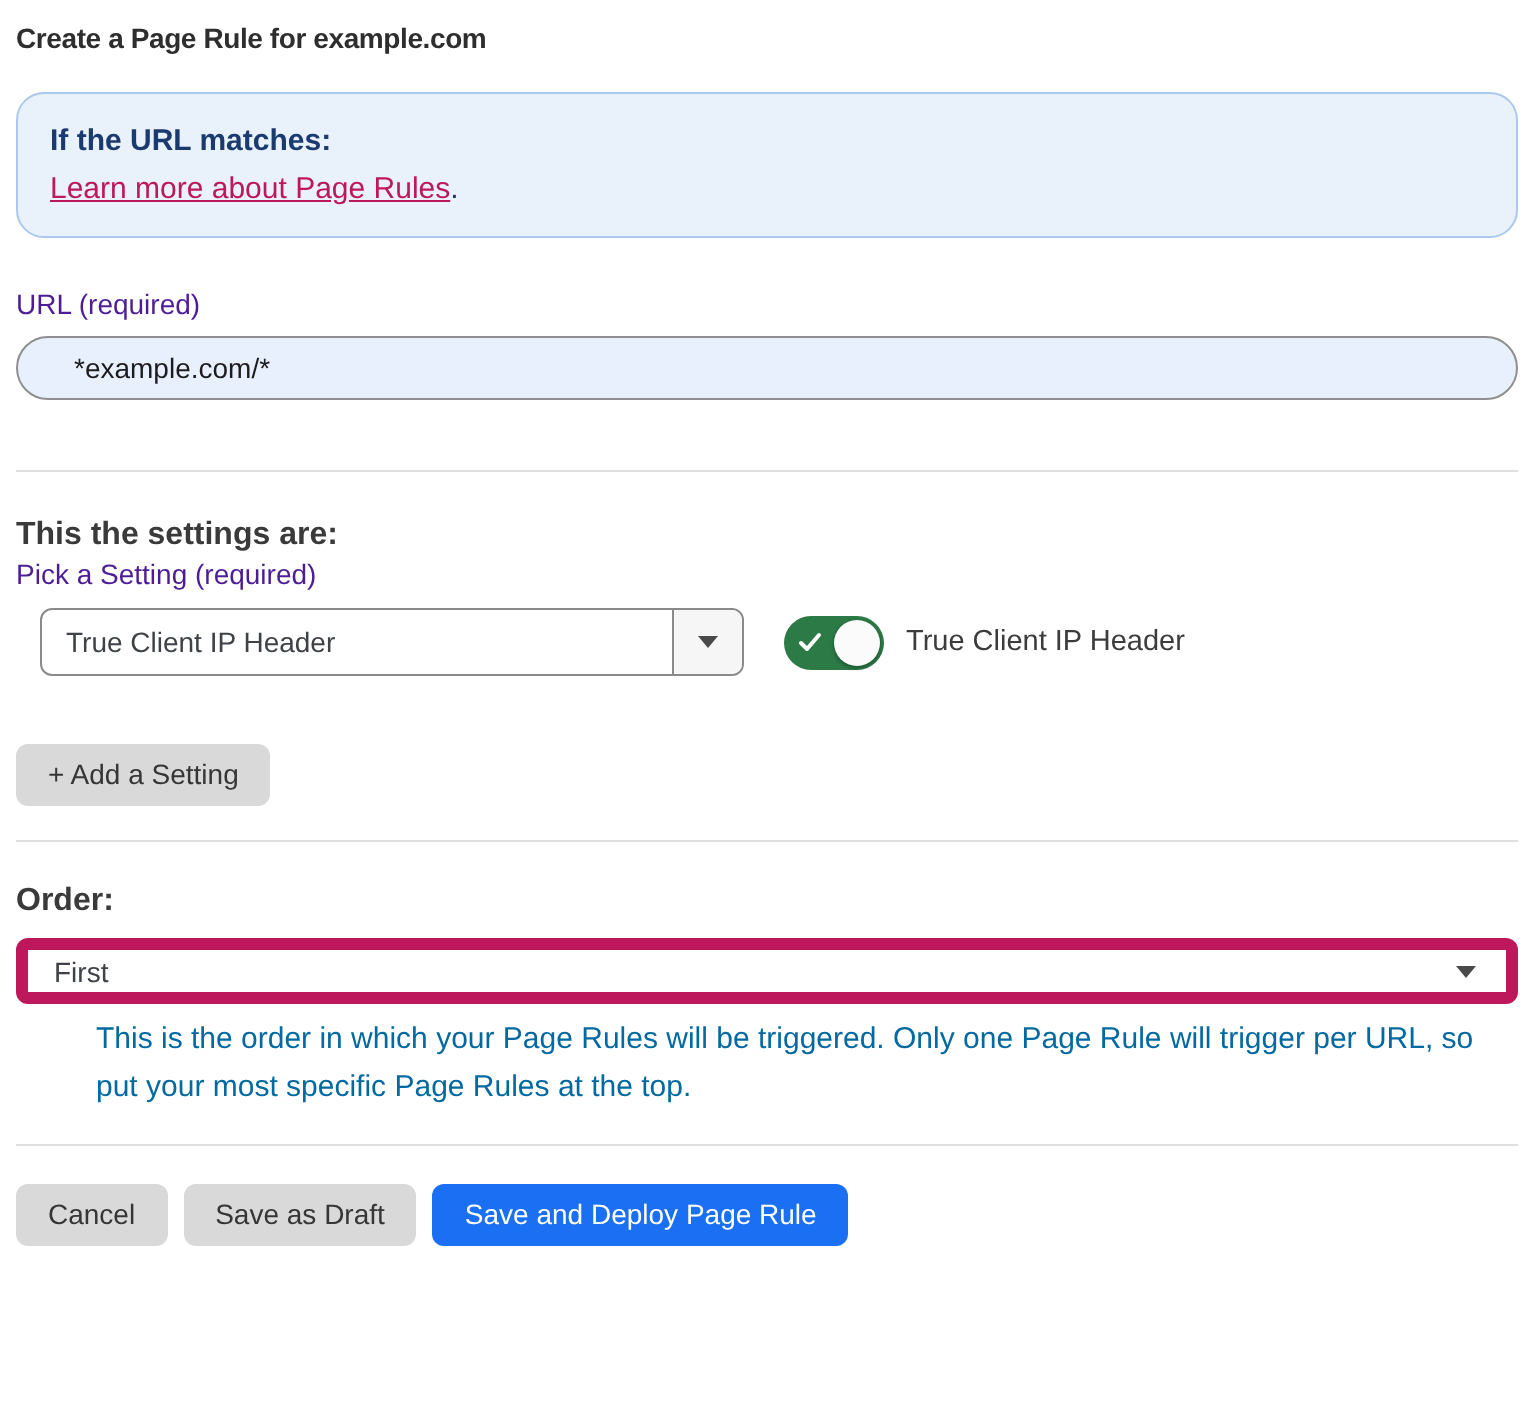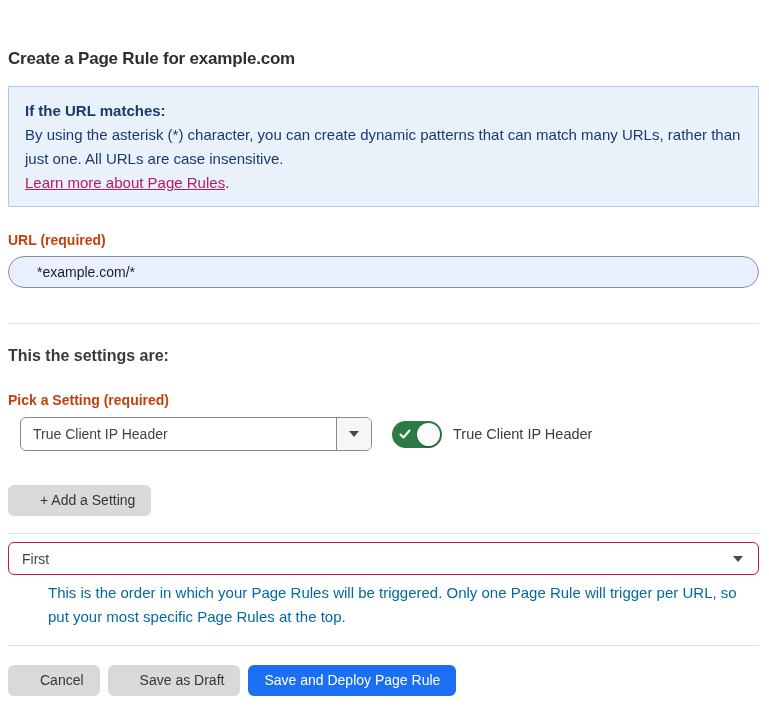--- a/index.html
+++ b/index.html
@@ -7,48 +7,46 @@
   body {
     font-family: "Liberation Sans", sans-serif;
     background: #ffffff;
     color: #333333;
     height: 708px;
     overflow: hidden;
   }
   .container { padding: 6px 10px 0 8px; }
 
   .page-title {
-    font-size: 17px;
+    font-size: 14px;
     font-weight: 700;
     color: #2e2e2e;
     letter-spacing: -0.2px;
     line-height: 26px;
-    margin-top: 40px;
   }
 
   
   .info-box {
     margin-top: 14px;
     background: #e9f1fb;
     border: 1px solid #abc9ec;
-    border-radius: 1px;
+    border-radius: 14px;
     padding: 12px 16px 11px 16px;
     color: #1b3a70;
     font-size: 15px;
     line-height: 24px;
   }
   .info-heading { font-weight: 700; }
   .info-link { color: #be185d; text-decoration: underline; cursor: pointer; }
 
   
   .field-label {
     font-size: 14px;
-    color: #c2410c;
+    color: #4c1d95;
     line-height: 18px;
-    font-weight: bold;
   }
 
   
   .url-label { margin-top: 24px; }
   .url-input {
     margin-top: 7px;
     width: 100%;
     height: 32px;
     background: #e8f0fe;
     border: 1px solid #8f8f8f;
@@ -67,21 +65,21 @@
 
   .section-heading {
     font-size: 16px;
     font-weight: 700;
     color: #3a3a3a;
     line-height: 20px;
   }
   .settings-heading { margin-top: 22px; }
   .order-heading { margin-top: 20px; }
 
-  .picker-label { margin-top: 25px; }
+  .picker-label { }
   .setting-row { margin-top: 8px; display: flex; align-items: center; margin-left: 12px; }
 
   
   .setting-dropdown {
     width: 352px;
     height: 34px;
     background: #ffffff;
     border: 1px solid #8a8a8a;
     border-radius: 6px;
     display: flex;
@@ -147,33 +145,33 @@
   .btn {
     font-family: "Liberation Sans", sans-serif;
     height: 31px;
     padding: 0 16px;
     border: none;
     border-radius: 6px;
     font-size: 14px;
     cursor: pointer;
     line-height: 31px;
   }
-  .btn-gray { background: #d9d9d9; color: #363636; padding-left: 32px; }
+  .btn-gray { background: #d9d9d9; color: #363636; }
   .btn-blue { background: #1a6ff2; color: #ffffff; }
   .add-setting-btn { margin-top: 34px; display: inline-block; }
 
   .select-label { margin-top: 24px; }
 
   
   .order-select {
     margin-top: 8px;
     width: 100%;
     height: 33px;
     background: #ffffff;
-    border: 1px solid #be185d;
+    border: 6px solid #be185d;
     border-radius: 6px;
     display: flex;
     align-items: center;
     justify-content: space-between;
     padding: 0 15px 0 13px;
     font-size: 14px;
     color: #3f4348;
     cursor: pointer;
   }
 
@@ -195,21 +193,20 @@
 </style>
 </head>
 <body>
 
 <div class="container">
 
   <h1 class="page-title">Create a Page Rule for example.com</h1>
 
   <div class="info-box">
     <div class="info-heading">If the URL matches:</div>
-    <div class="info-body">By using the asterisk (*) character, you can create dynamic patterns that can match many URLs, rather than just one. All URLs are case insensitive.</div>
     <div><a class="info-link">Learn more about Page Rules</a><span>.</span></div>
   </div>
 
   <div class="field-label url-label">URL (required)</div>
   <input class="url-input" type="text" value="*example.com/*" style="">
 
   <hr class="divider divider-1">
 
   <div class="section-heading settings-heading">This the settings are:</div>
 
@@ -229,20 +226,21 @@
       </svg>
       <span class="knob"></span>
     </div>
     <span class="toggle-label">True Client IP Header</span>
   </div>
 
   <button class="btn btn-gray add-setting-btn">+ Add a Setting</button>
 
   <hr class="divider divider-2">
 
+  <div class="section-heading order-heading">Order:</div>
 
 
   <div class="order-select">
     <span>First</span>
     <span class="caret-down"></span>
   </div>
 
   <div class="help-text">This is the order in which your Page Rules will be triggered. Only one Page Rule will trigger per URL, so put your most specific Page Rules at the top.</div>
 
   <hr class="divider divider-3">

